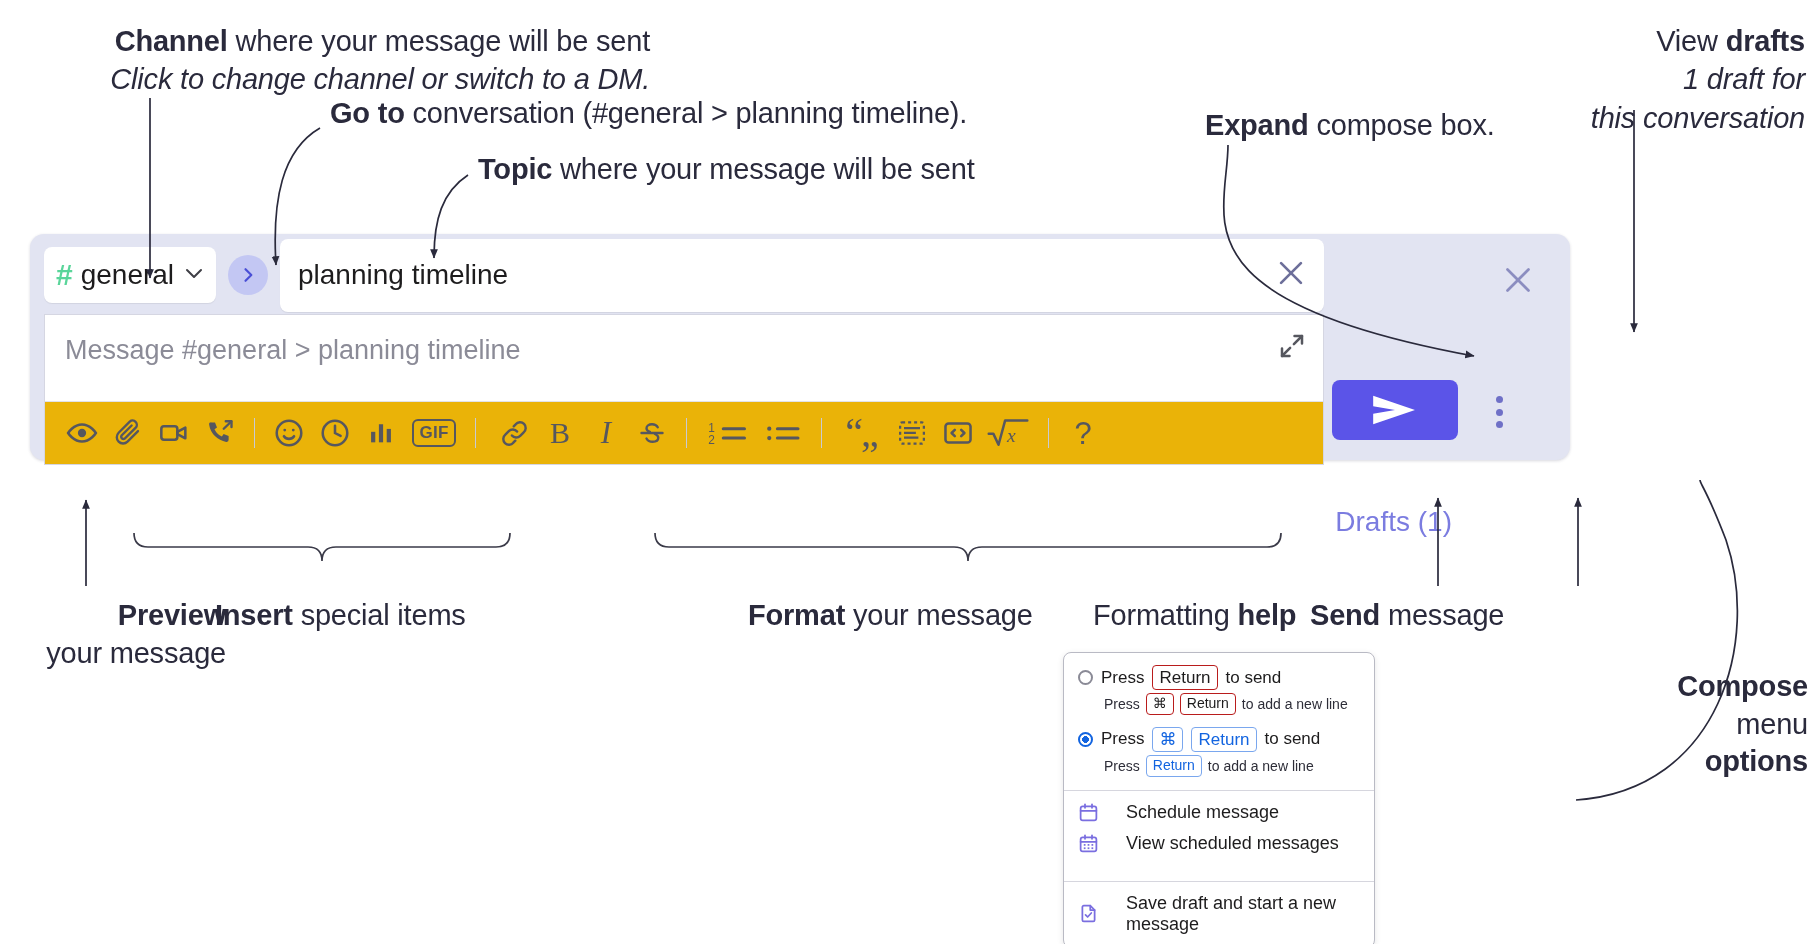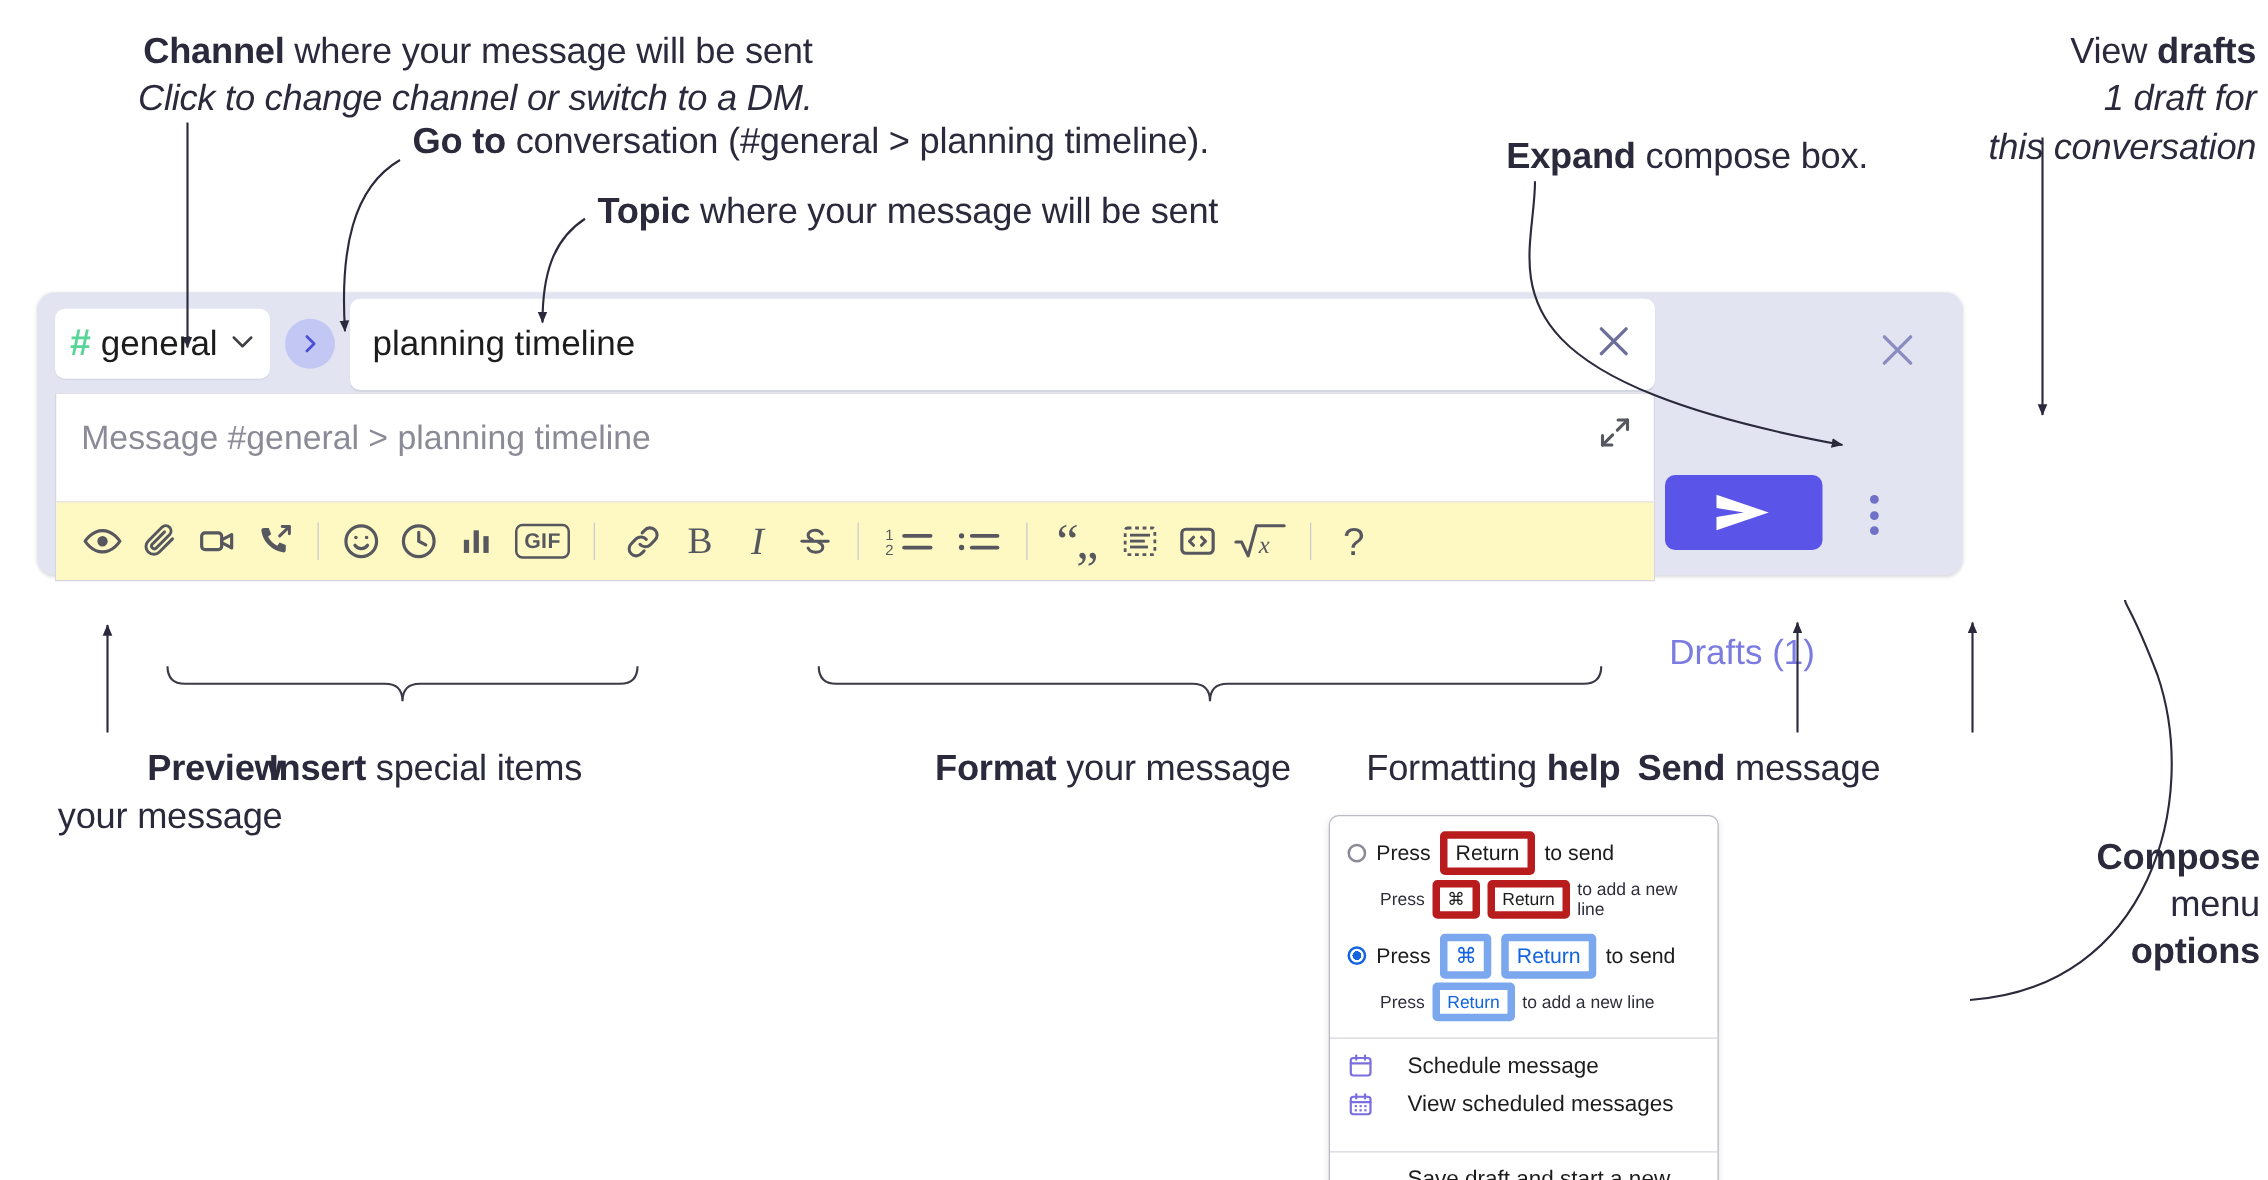--- a/index.html
+++ b/index.html
@@ -55,21 +55,21 @@
     margin-top:10px;background:#fff;border:1px solid #d5d6e2;
     border-radius:0;overflow:hidden;position:relative;
   }
   #message-area{height:86px;position:relative;}
   #msg-placeholder{
     position:absolute;left:20px;top:20px;font-size:27px;color:#8b8b97;
   }
   #expand-btn{position:absolute;right:16px;top:16px;}
 
   #toolbar{
-    background:#fef9c3;border-top:1px solid #e1e2ea;
+    background:#eab308;border-top:1px solid #e1e2ea;
     height:62px;display:flex;align-items:center;padding:0 14px;gap:0;
   }
   .tb{width:46px;height:46px;display:flex;align-items:center;justify-content:center;color:#56575f;}
   .tb svg{display:block;}
   .sep{width:1px;height:30px;background:#c9cad4;margin:0 11px;}
   .gif-box{
     border:2.5px solid #56575f;border-radius:6px;
     font-size:17px;font-weight:700;letter-spacing:.3px;
     padding:2px 5px;color:#56575f;font-family:"Liberation Sans",sans-serif;
   }
@@ -97,21 +97,21 @@
     font-size:17px;color:#1d1c1d;
     padding:10px 0 0 0;
   }
   .mrow{display:flex;align-items:center;gap:8px;padding:2px 14px;}
   .msub{padding:1px 14px 4px 40px;font-size:14px;color:#2d2d38;display:flex;align-items:center;gap:6px;}
   .radio{width:15px;height:15px;border-radius:50%;border:2px solid #8a8a96;box-sizing:border-box;flex:0 0 auto;}
   .radio.on{border-color:#1264e0;background:
       radial-gradient(circle at 50% 50%, #1264e0 0 45%, #fff 46% 100%);}
   kbd{
     font-family:"Liberation Sans",sans-serif;
-    border:6px solid #b91c1c;border-radius:4px;
+    border:1px solid #b91c1c;border-radius:4px;
     padding:1px 6px;font-size:inherit;background:#fff;color:#1d1c1d;
     line-height:1.25;display:inline-block;
   }
   kbd.blue{border-color:#7aa7ee;color:#1264e0;}
   .mdiv{height:1px;background:#d6d6de;margin:9px 0 0;}
   .mitem{display:flex;align-items:center;gap:27px;padding:8px 14px;font-size:18px;}
   .mitem svg{flex:0 0 auto;}
 
   
   #overlay{left:0;top:0;width:1814px;height:944px;pointer-events:none;}

